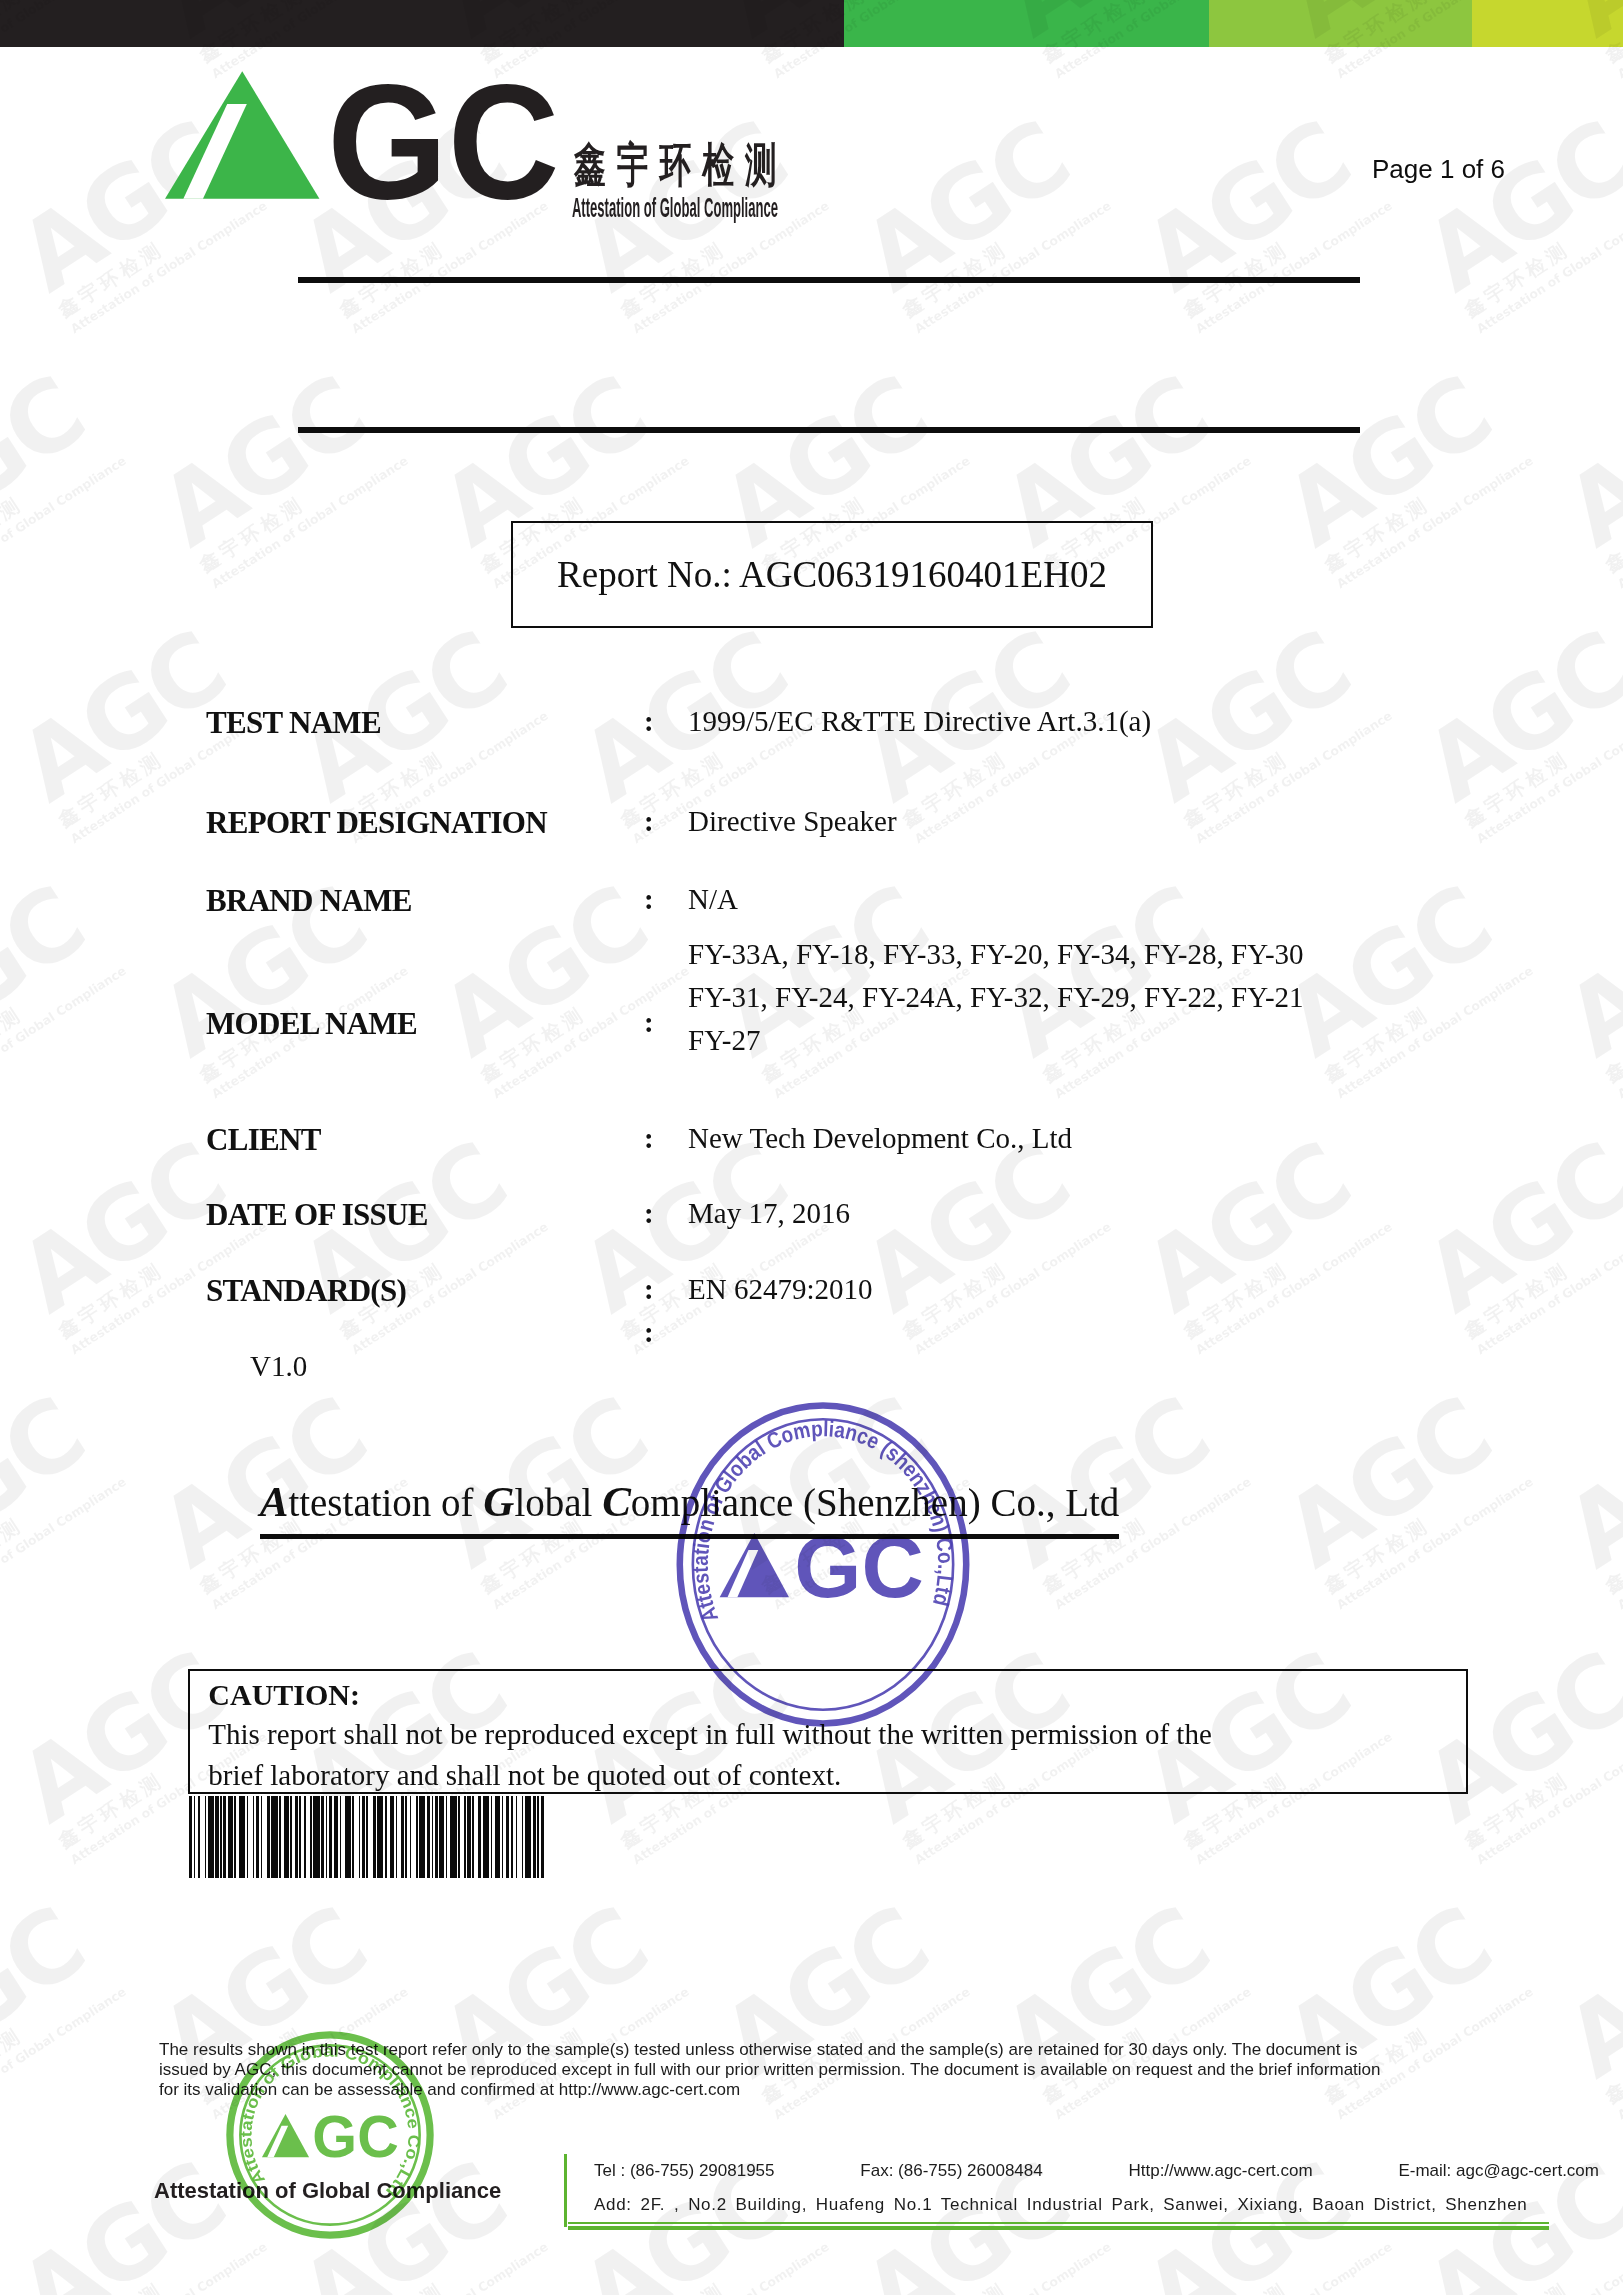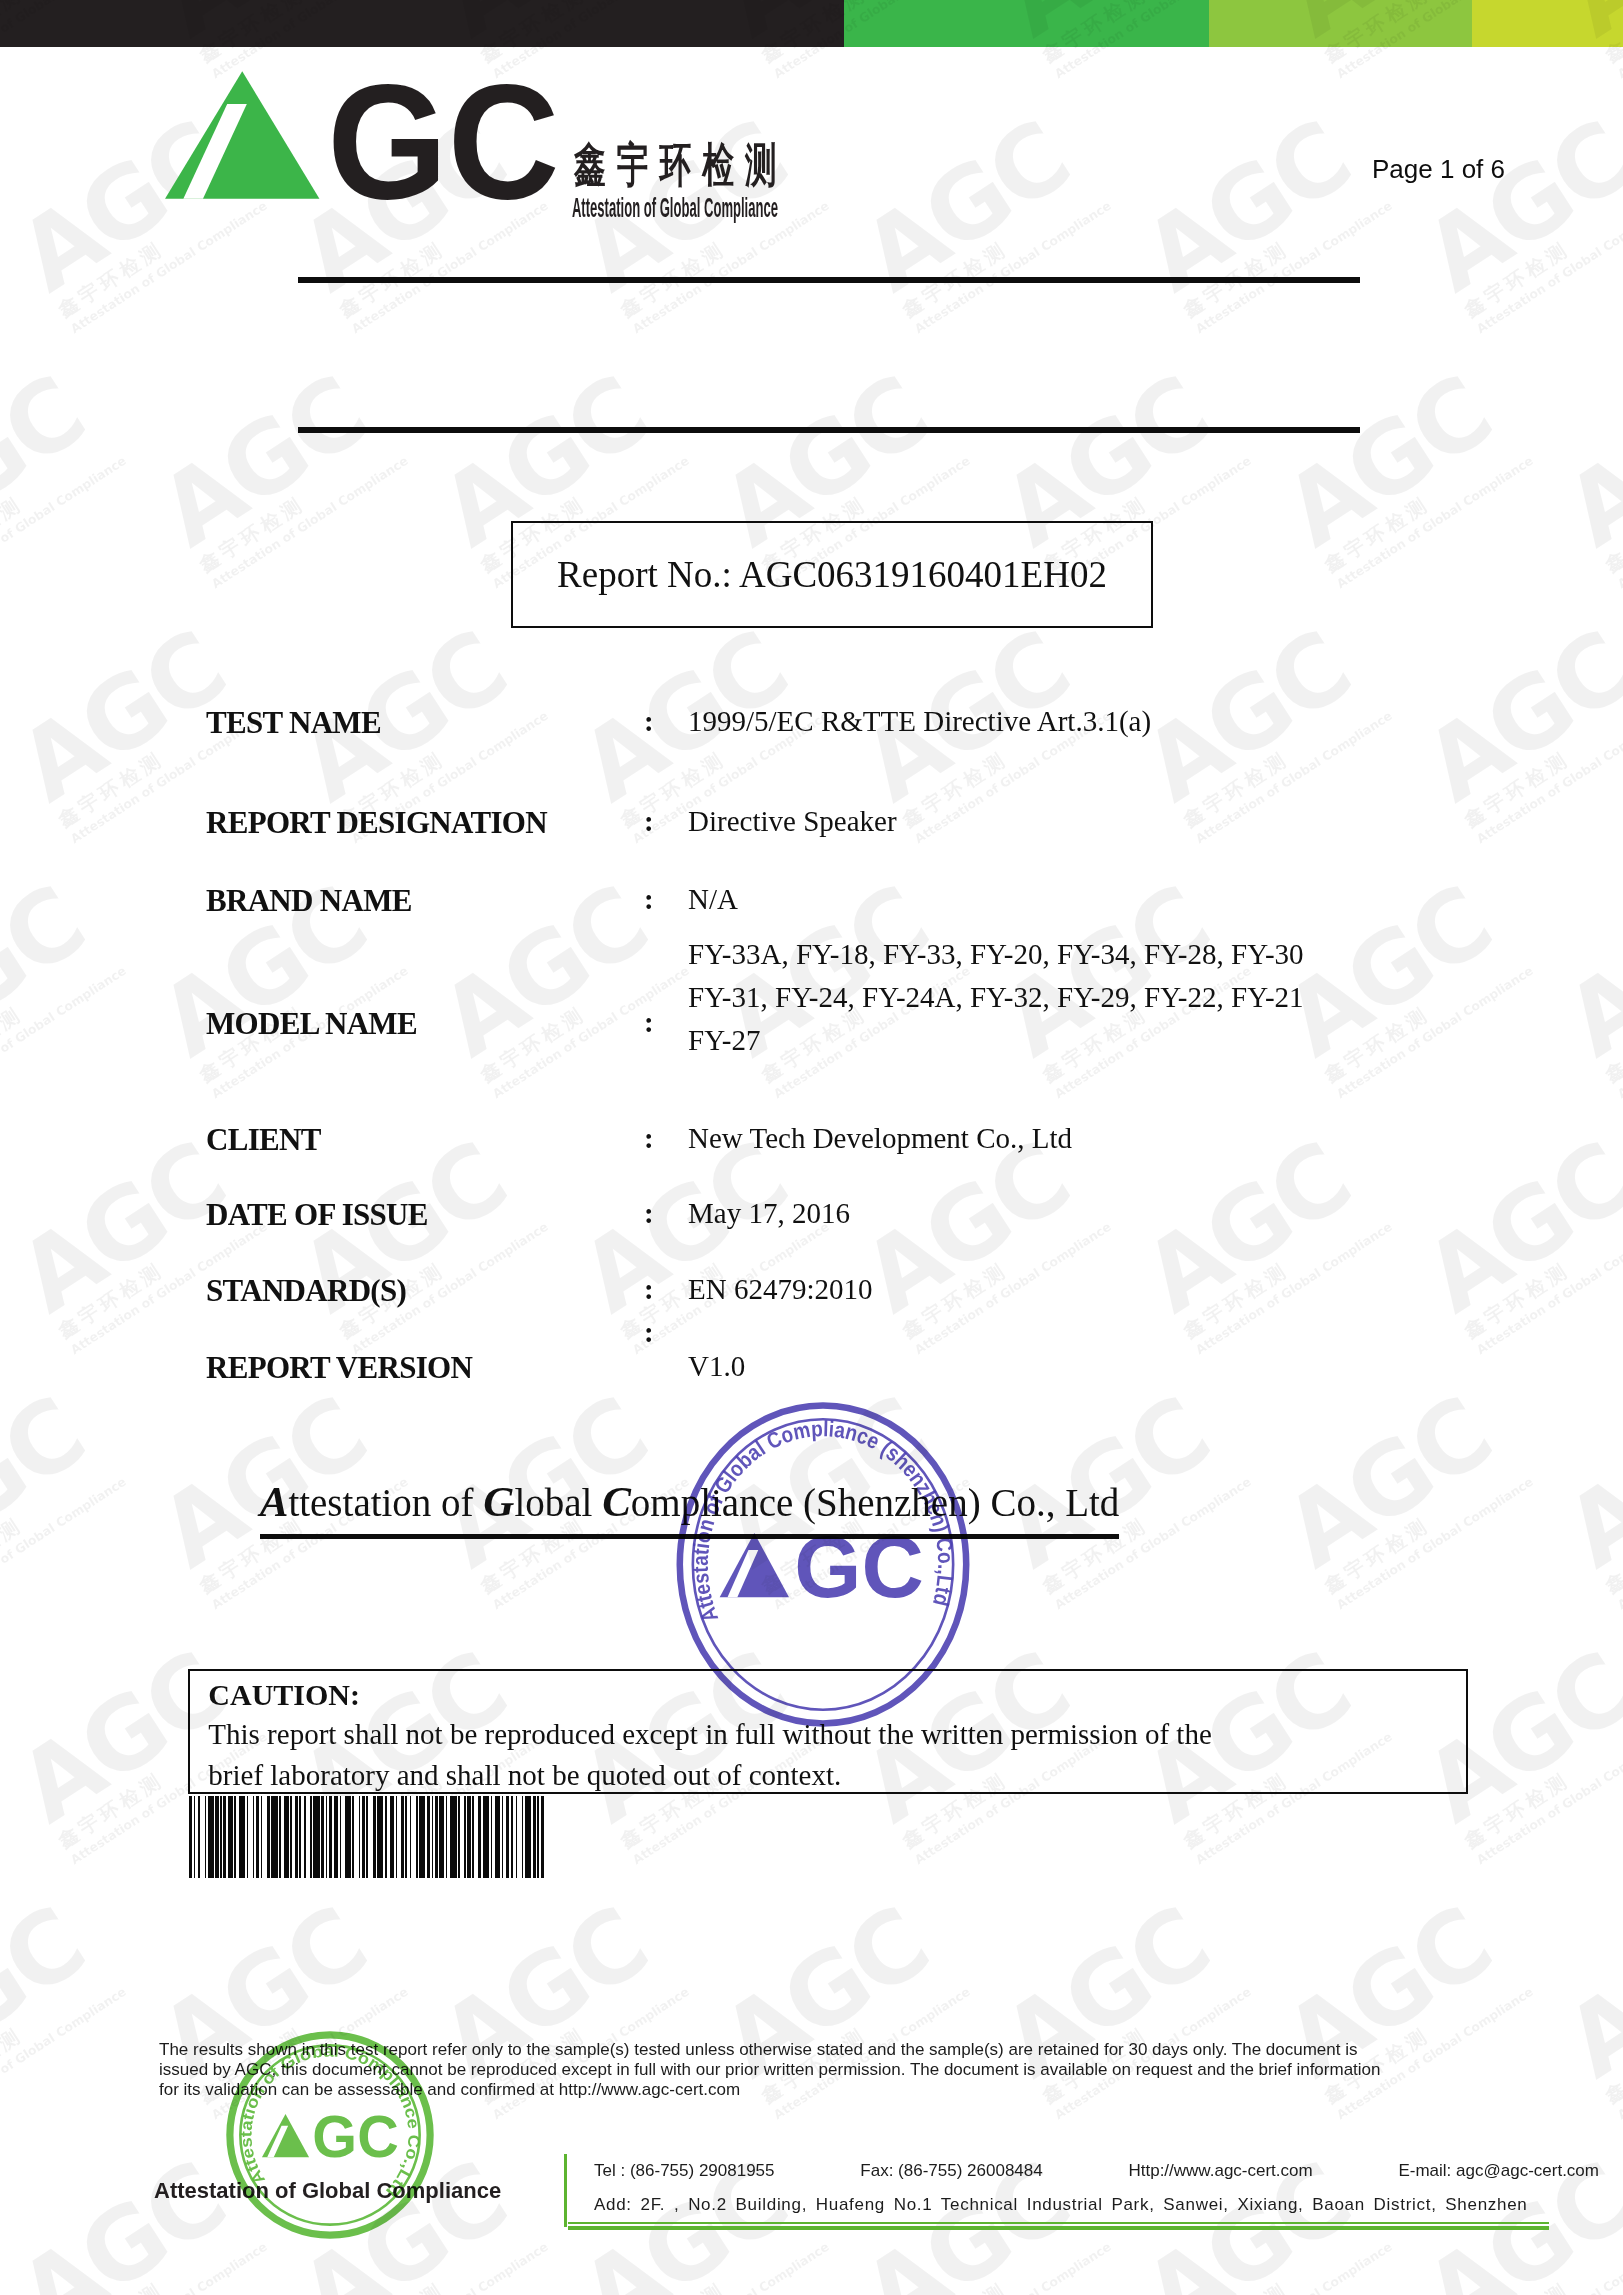--- a/index.html
+++ b/index.html
@@ -439,21 +439,20 @@
     <span class="fcolon">:</span>
     <span class="fvalue">May 17, 2016</span>
   </div>
   <div class="frow abs" style="top:1273px">
     <span class="flabel">STANDARD(S)</span>
     <span class="fcolon">:</span>
     <span class="fvalue">EN 62479:2010</span>
   </div>
   <div class="abs" style="left:644px;top:1316px;font-size:29px;font-weight:700;z-index:3">:</div>
   <div class="frow abs" style="top:1350px">
-    <span class="flabel">REPORT VERSION</span>
     <span class="fcolon"></span>
     <span class="fvalue">V1.0</span>
   </div>
 
   <div id="company" class="abs">
     <span class="inner">
       <span class="init">A</span><span>ttestation of </span><span class="init">G</span><span>lobal </span><span class="init">C</span><span>ompliance (Shenzhen) Co., Ltd</span>
     </span>
   </div>
 

